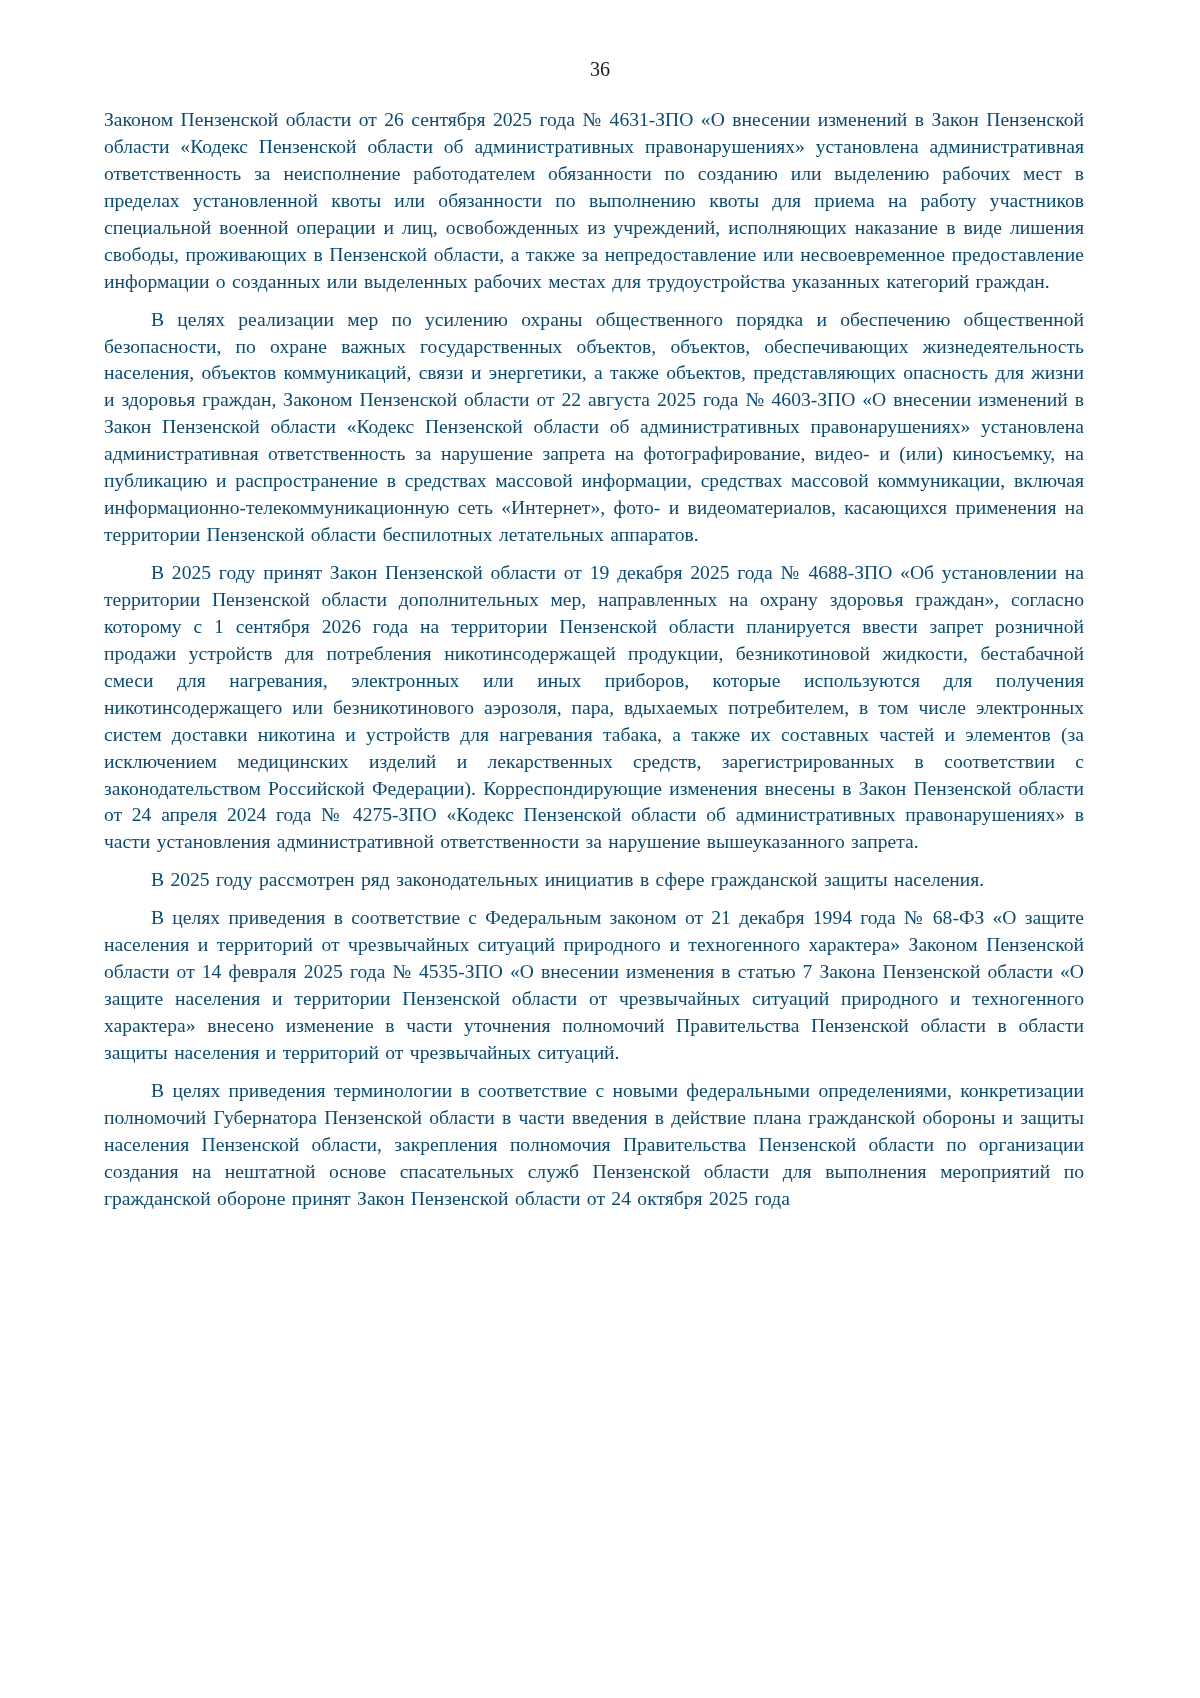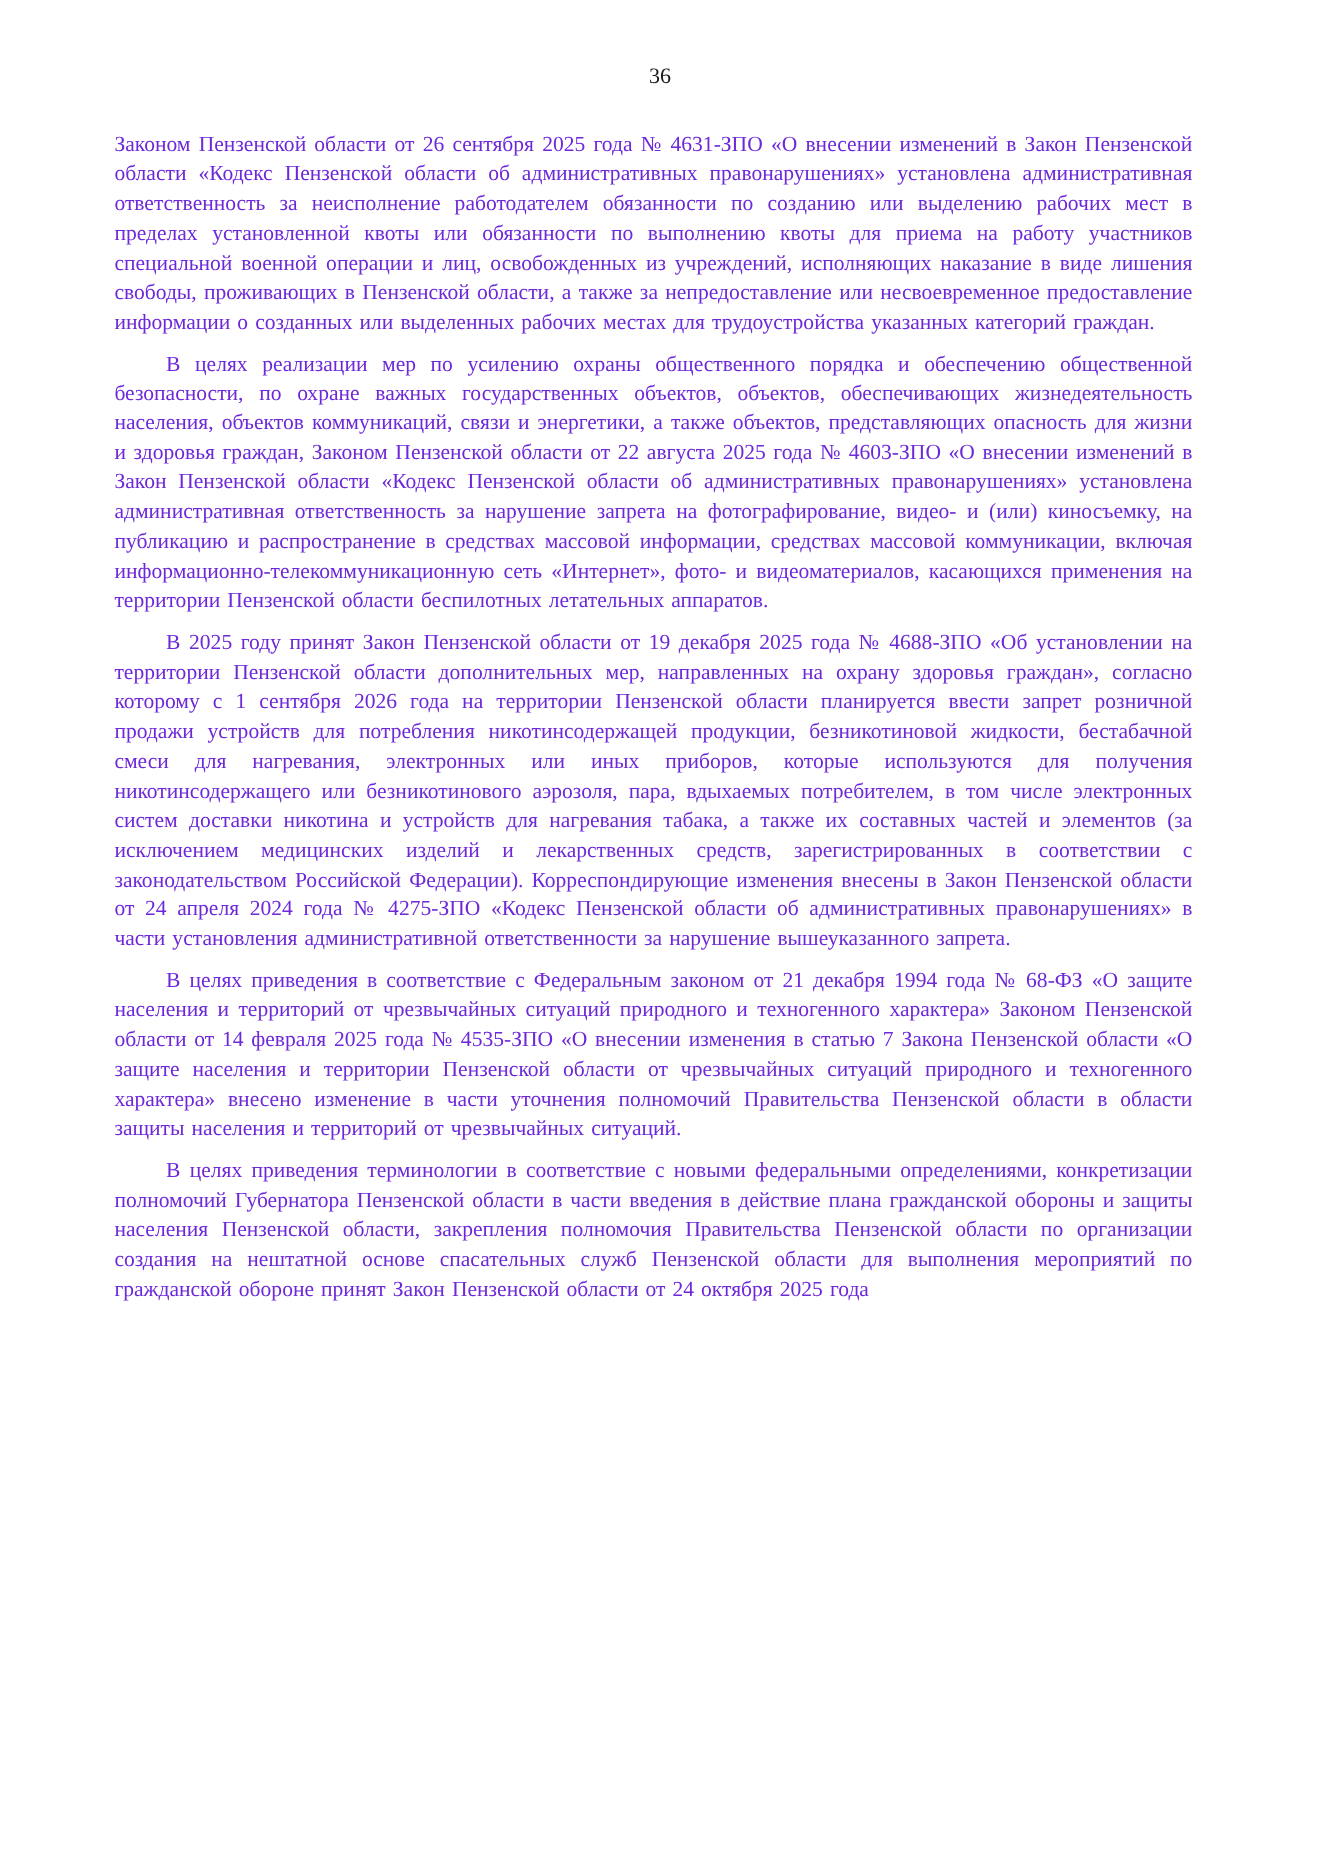--- a/index.html
+++ b/index.html
@@ -14,30 +14,30 @@
     background: #ffffff;
     color: #1a1a1a;
     font-family: "Liberation Serif", "DejaVu Serif", serif;
     box-sizing: border-box;
     padding: 58px 104px 40px 104px;
     overflow: hidden;
   }
   .page-number {
     text-align: center;
     font-size: 20px;
-    margin-bottom: 38px;
+    margin-bottom: 26px;
     color: #1a1a1a;
   }
   .para {
     font-size: 19.6px;
     line-height: 1.375;
     text-align: justify;
     margin: 0 12px 0 0;
     word-spacing: 1.5px;
-    color: #6d28d9;
+    color: #0c4a6e;
   }
   .para + .para {
     margin-top: 11px;
     font-family: Liberation Serif, serif;
   }
   .para.indent {
     text-indent: 47px;
   }
 </style>
 </head>
@@ -45,17 +45,18 @@
 
 <div class="page">
   <div class="page-number">36</div>
 
   <p class="para">Законом Пензенской области от 26 сентября 2025 года № 4631-ЗПО «О внесении изменений в Закон Пензенской области «Кодекс Пензенской области об административных правонарушениях» установлена административная ответственность за неисполнение работодателем обязанности по созданию или выделению рабочих мест в пределах установленной квоты или обязанности по выполнению квоты для приема на работу участников специальной военной операции и лиц, освобожденных из учреждений, исполняющих наказание в виде лишения свободы, проживающих в Пензенской области, а также за непредоставление или несвоевременное предоставление информации о созданных или выделенных рабочих местах для трудоустройства указанных категорий граждан.</p>
 
   <p class="para indent">В целях реализации мер по усилению охраны общественного порядка и обеспечению общественной безопасности, по охране важных государственных объектов, объектов, обеспечивающих жизнедеятельность населения, объектов коммуникаций, связи и энергетики, а также объектов, представляющих опасность для жизни и здоровья граждан, Законом Пензенской области от 22 августа 2025 года № 4603-ЗПО «О внесении изменений в Закон Пензенской области «Кодекс Пензенской области об административных правонарушениях» установлена административная ответственность за нарушение запрета на фотографирование, видео- и (или) киносъемку, на публикацию и распространение в средствах массовой информации, средствах массовой коммуникации, включая информационно-телекоммуникационную сеть «Интернет», фото- и видеоматериалов, касающихся применения на территории Пензенской области беспилотных летательных аппаратов.</p>
 
   <p class="para indent">В 2025 году принят Закон Пензенской области от 19 декабря 2025 года № 4688-ЗПО «Об установлении на территории Пензенской области дополнительных мер, направленных на охрану здоровья граждан», согласно которому с 1 сентября 2026 года на территории Пензенской области планируется ввести запрет розничной продажи устройств для потребления никотинсодержащей продукции, безникотиновой жидкости, бестабачной смеси для нагревания, электронных или иных приборов, которые используются для получения никотинсодержащего или безникотинового аэрозоля, пара, вдыхаемых потребителем, в том числе электронных систем доставки никотина и устройств для нагревания табака, а также их составных частей и элементов (за исключением медицинских изделий и лекарственных средств, зарегистрированных в соответствии с законодательством Российской Федерации). Корреспондирующие изменения внесены в Закон Пензенской области от 24 апреля 2024 года № 4275-ЗПО «Кодекс Пензенской области об административных правонарушениях» в части установления административной ответственности за нарушение вышеуказанного запрета.</p>
 
+  <p class="para indent">В 2025 году рассмотрен ряд законодательных инициатив в сфере гражданской защиты населения.</p>
 
   <p class="para indent">В целях приведения в соответствие с Федеральным законом от 21 декабря 1994 года № 68-ФЗ «О защите населения и территорий от чрезвычайных ситуаций природного и техногенного характера» Законом Пензенской области от 14 февраля 2025 года № 4535-ЗПО «О внесении изменения в статью 7 Закона Пензенской области «О защите населения и территории Пензенской области от чрезвычайных ситуаций природного и техногенного характера» внесено изменение в части уточнения полномочий Правительства Пензенской области в области защиты населения и территорий от чрезвычайных ситуаций.</p>
 
   <p class="para indent">В целях приведения терминологии в соответствие с новыми федеральными определениями, конкретизации полномочий Губернатора Пензенской области в части введения в действие плана гражданской обороны и защиты населения Пензенской области, закрепления полномочия Правительства Пензенской области по организации создания на нештатной основе спасательных служб Пензенской области для выполнения мероприятий по гражданской обороне принят Закон Пензенской области от 24 октября 2025 года</p>
 </div>
 
 </body></html>

